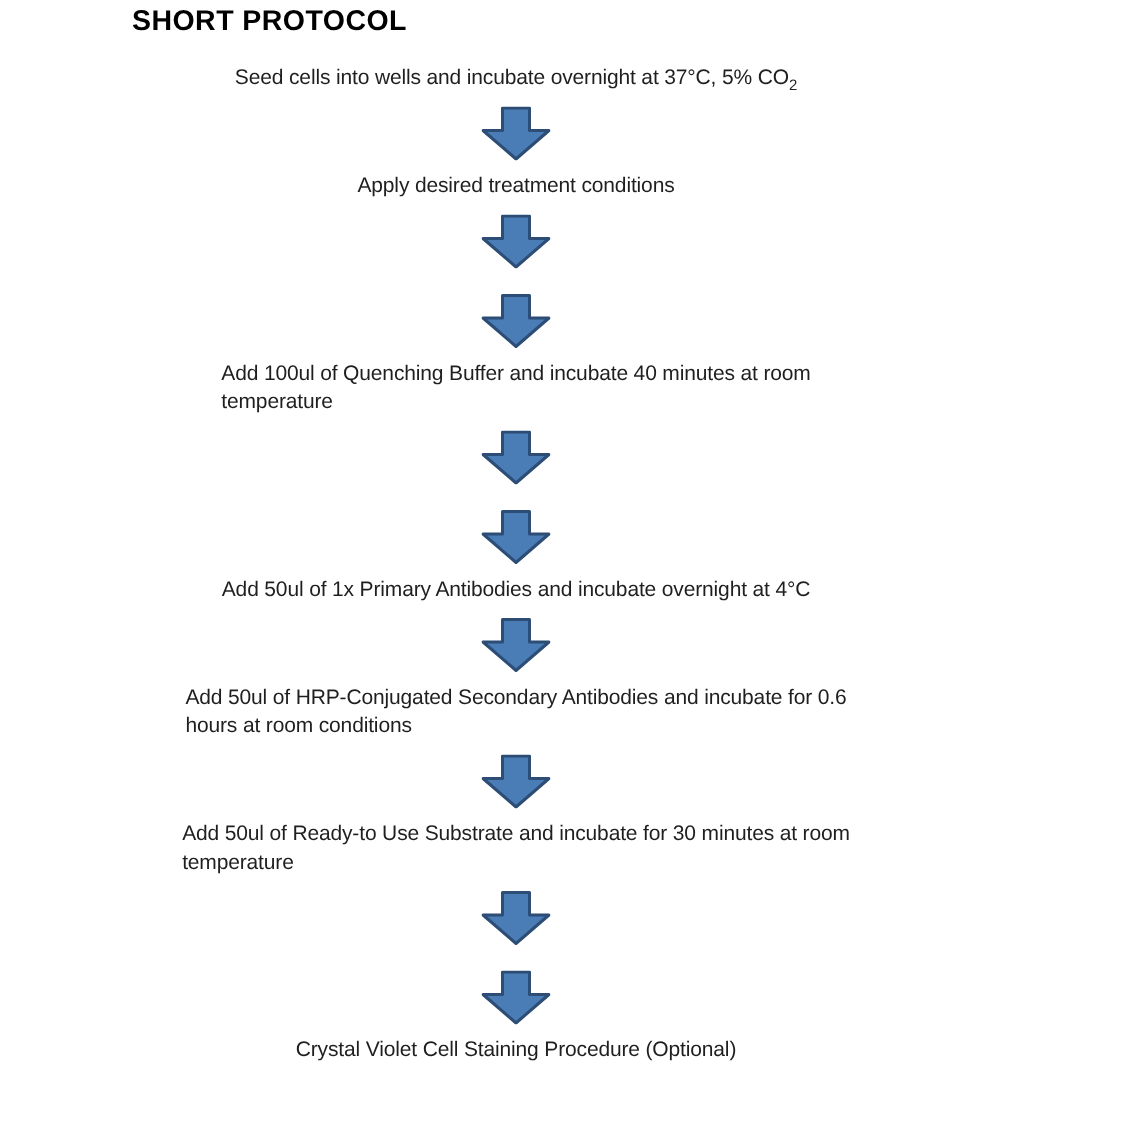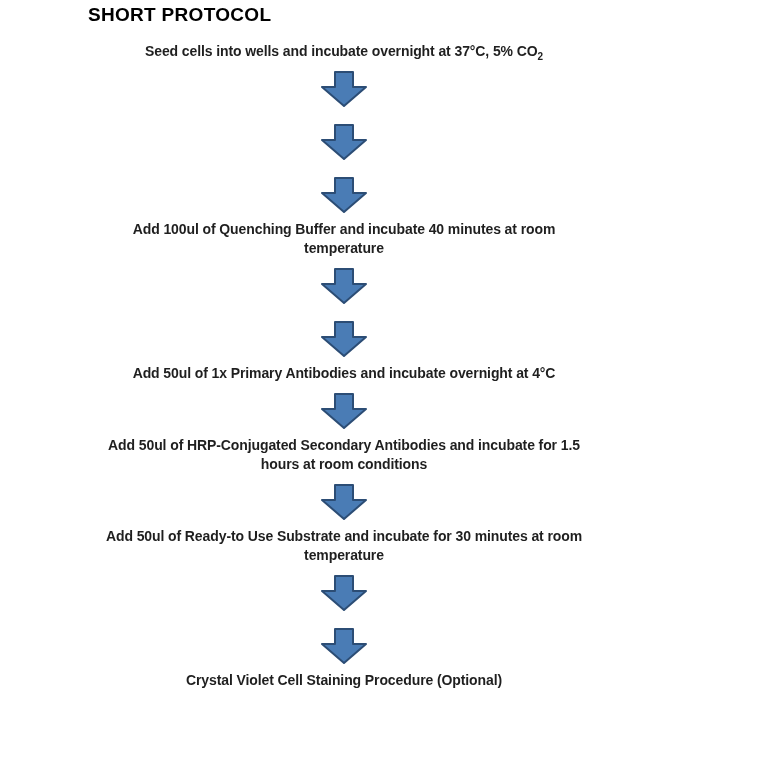--- a/index.html
+++ b/index.html
@@ -19,24 +19,24 @@
     color: var(--title-color, #000000);
     letter-spacing: 0.3px;
   }
   .flow {
     display: flex;
     flex-direction: column;
     align-items: center;
   }
   .step-text {
     font-size: 14px;
-    font-weight: bold;
+    font-weight: normal;
     color: var(--text-color, #1f1f1f);
     line-height: 19px;
-    text-align: center;
+    text-align: left;
     letter-spacing: -0.1px;
     white-space: nowrap;
   }
   .step-text sub {
     font-size: 10px;
     line-height: 0;
   }
   .arrow-icon {
     display: block;
     margin: 10px 0 7px 0;
@@ -54,20 +54,23 @@
 <div class="canvas">
   <div class="title">SHORT PROTOCOL</div>
   <div class="flow">
   <div class="step-text">
         <div>Seed cells into wells and incubate overnight at 37°C, 5% CO<sub>2</sub></div>
       </div>
   <svg class="arrow-icon" width="46" height="36" viewBox="0 0 46 36" aria-hidden="true">
     <polygon points="14,1 32,1 32,16 45,16 23,35 1,16 14,16"></polygon>
   </svg>
 
+  <div class="step-text">
+        <div>Apply desired treatment conditions</div>
+      </div>
   <svg class="arrow-icon" width="46" height="36" viewBox="0 0 46 36" aria-hidden="true">
     <polygon points="14,1 32,1 32,16 45,16 23,35 1,16 14,16"></polygon>
   </svg>
 
   <svg class="arrow-icon" width="46" height="36" viewBox="0 0 46 36" aria-hidden="true">
     <polygon points="14,1 32,1 32,16 45,16 23,35 1,16 14,16"></polygon>
   </svg>
 
   <div class="step-text">
         <div>Add 100ul of Quenching Buffer and incubate 40 minutes at room</div>
@@ -82,21 +85,21 @@
   </svg>
 
   <div class="step-text">
         <div>Add 50ul of 1x Primary Antibodies and incubate overnight at 4°C</div>
       </div>
   <svg class="arrow-icon" width="46" height="36" viewBox="0 0 46 36" aria-hidden="true">
     <polygon points="14,1 32,1 32,16 45,16 23,35 1,16 14,16"></polygon>
   </svg>
 
   <div class="step-text">
-        <div>Add 50ul of HRP-Conjugated Secondary Antibodies and incubate for 1.5</div>
+        <div>Add 50ul of HRP-Conjugated Secondary Antibodies and incubate for 0.6</div>
         <div>hours at room conditions</div>
       </div>
   <svg class="arrow-icon" width="46" height="36" viewBox="0 0 46 36" aria-hidden="true">
     <polygon points="14,1 32,1 32,16 45,16 23,35 1,16 14,16"></polygon>
   </svg>
 
   <div class="step-text">
         <div>Add 50ul of Ready-to Use Substrate and incubate for 30 minutes at room</div>
         <div>temperature</div>
       </div>

